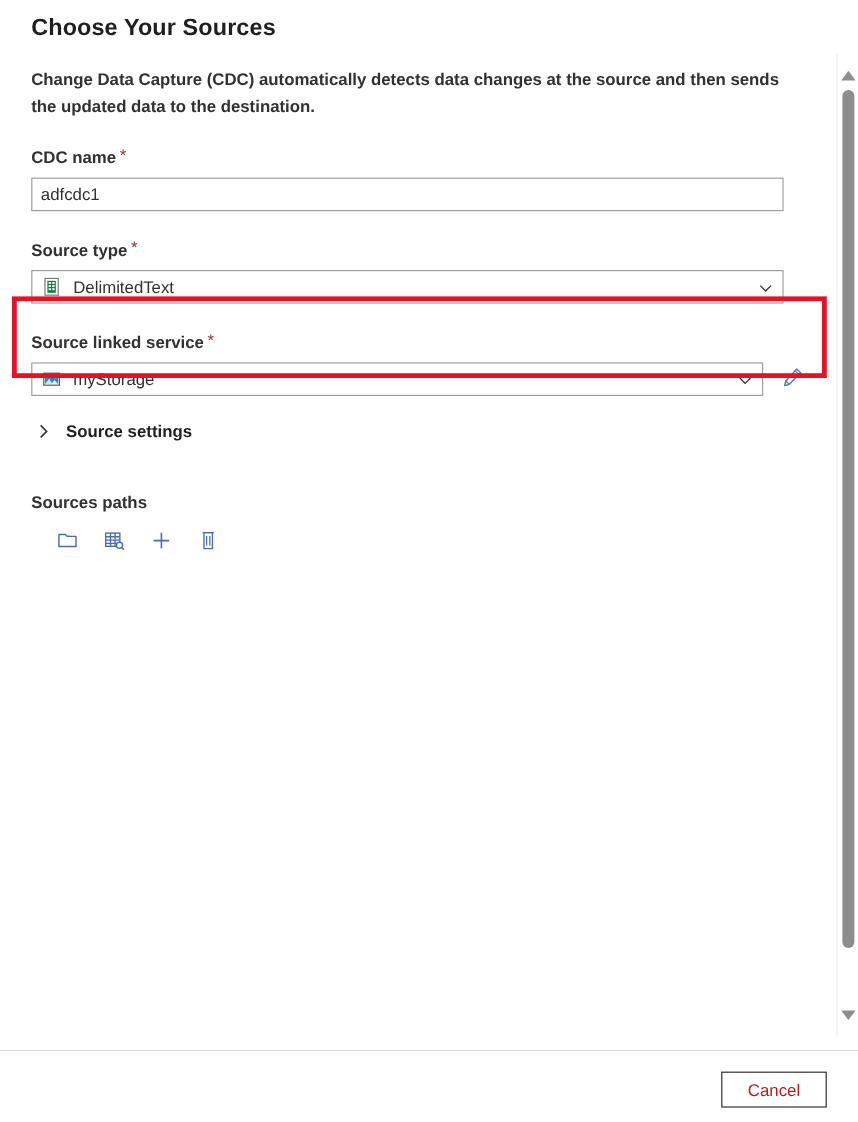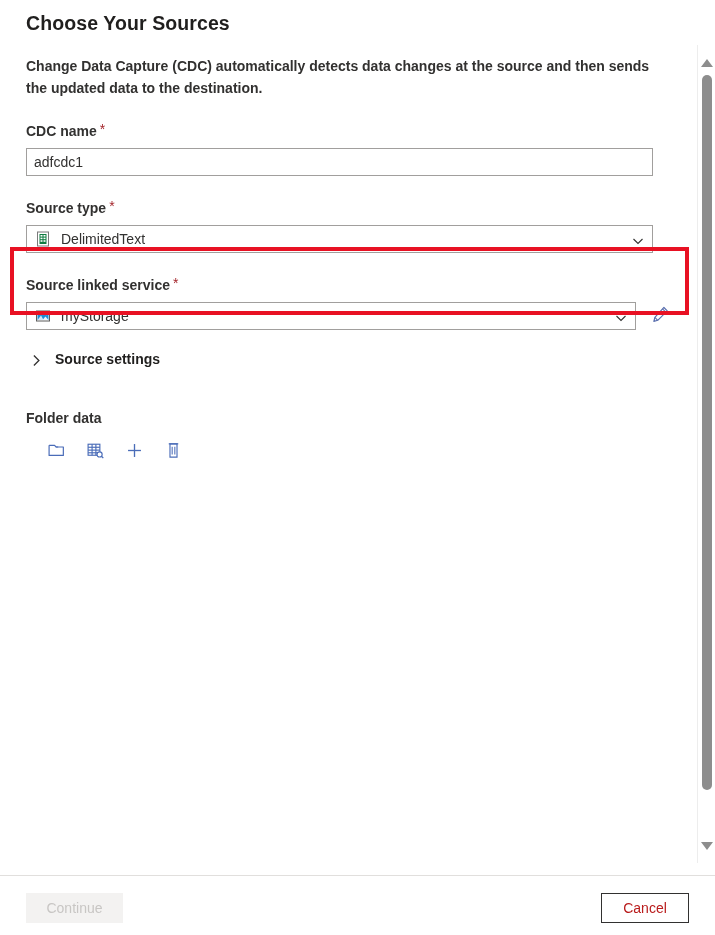--- a/index.html
+++ b/index.html
@@ -358,21 +358,21 @@
     <div class="section-toggle">
       <span class="tchev">
         <svg viewBox="0 0 12 12" width="13" height="13">
           <path d="M3.6 1.4 L8.2 6 L3.6 10.6" fill="none" stroke="#323130" stroke-width="1.2"></path>
         </svg>
       </span>
       <span class="tlabel">Source settings</span>
     </div>
 
     <div class="folder-group">
-      <div class="field-label">Folder data</div>
+      <div class="field-label">Sources paths</div>
       <div class="folder-row">
 
         <button class="icon-btn">
           <span>
             <svg viewBox="0 0 20 20" width="19" height="19">
               <path d="M2.2 4.6 L8.0 4.6 L9.4 6.3 L11.8 6.3" fill="none" stroke="#4a6cb8" stroke-width="1.25" stroke-linejoin="round"></path>
               <path d="M2.2 4.6 L2.2 15.2 L17.2 15.2 L17.2 6.3 L9.4 6.3" fill="none" stroke="#4a6cb8" stroke-width="1.25" stroke-linejoin="round"></path>
             </svg>
           </span>
         </button>
@@ -422,17 +422,16 @@
     <div class="sb-arrow up">
         <i></i>
       </div>
     <div class="sb-thumb"></div>
     <div class="sb-arrow down">
         <i></i>
       </div>
   </div>
 
   <div class="footer">
-    <button class="btn-continue" disabled="">Continue</button>
     <button class="btn-cancel">Cancel</button>
   </div>
 
 </div>
 
 </body></html>

